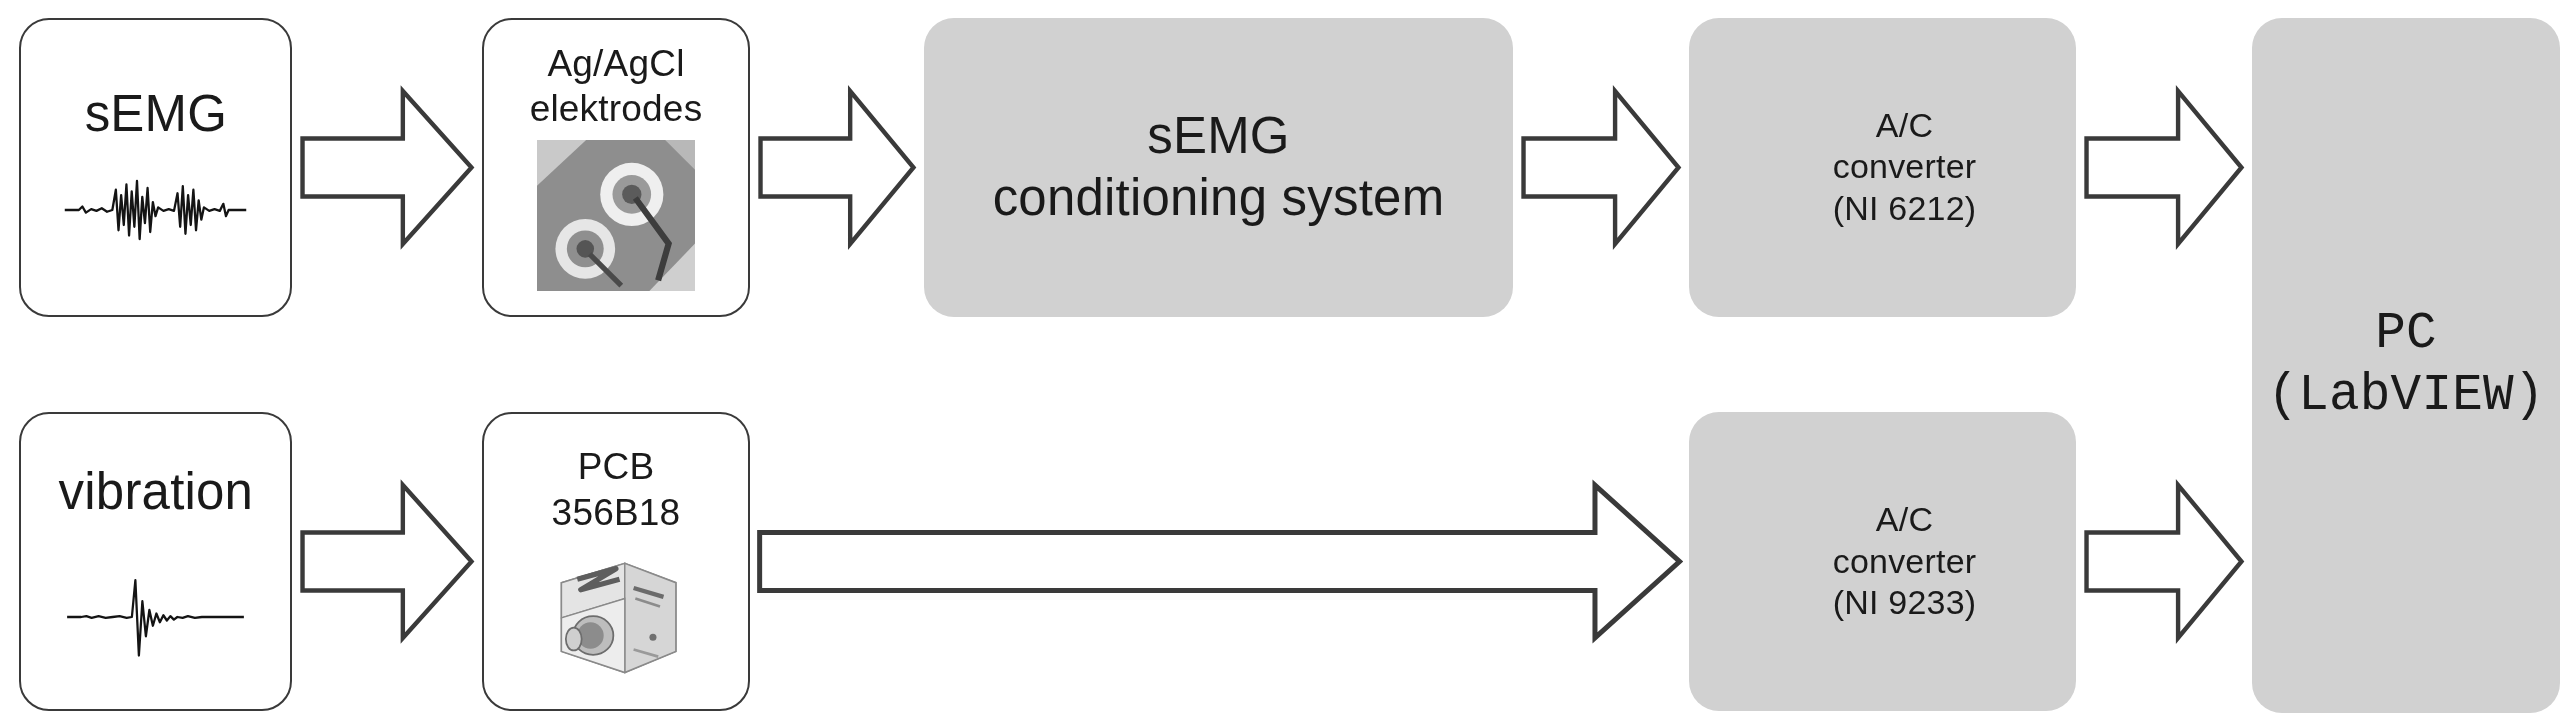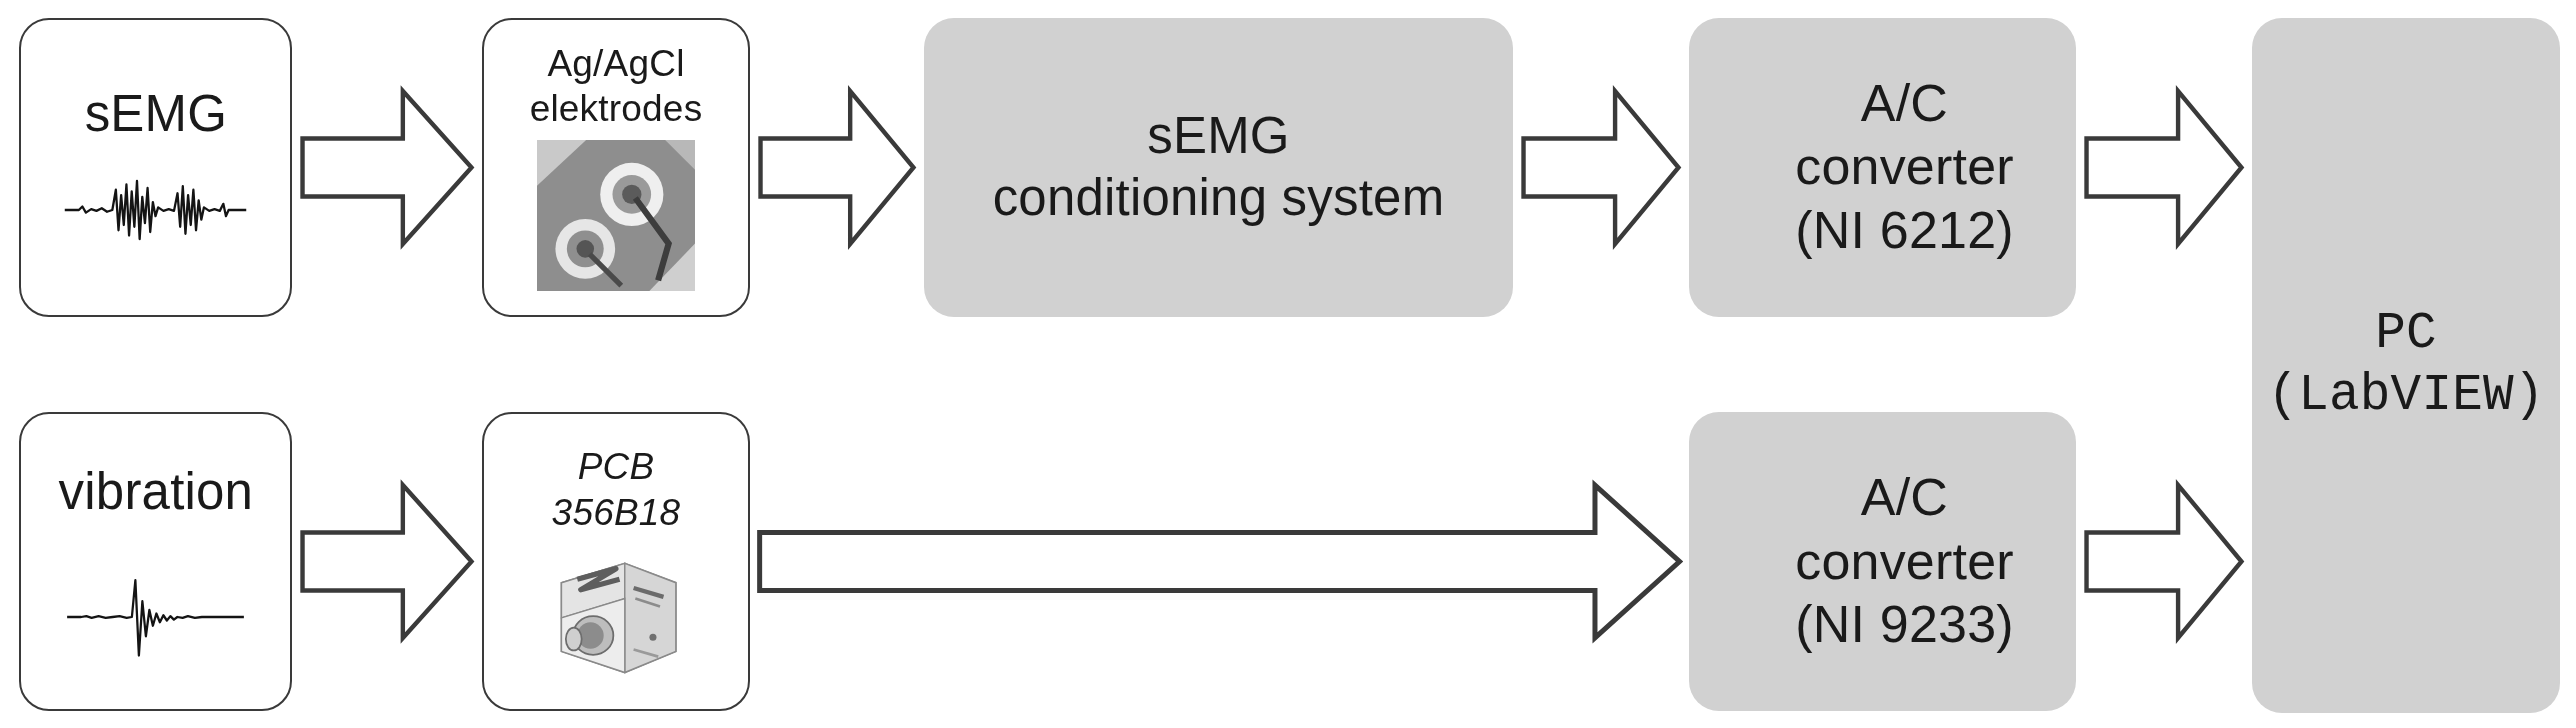--- a/index.html
+++ b/index.html
@@ -17,27 +17,27 @@
 
   .node .label{color:#1a1a1a;line-height:1.22;white-space:pre-line;letter-spacing:0.2px;}
 
   
   #n-semg        {left:19.4px;  top:17.6px;  width:273px; height:299px;}
   #n-electrodes  {left:482px; top:17.6px;  width:268px; height:299px;}
   #n-cond        {left:924px;top:17.6px;  width:589px; height:299px;}
   #n-ac1         {left:1689px;top:17.6px;  width:387px; height:299px;}
   #n-pc          {left:2252px;top:17.6px;  width:308px; height:695px;font-family:Liberation Mono, monospace;}
   #n-vibration   {left:19.4px;  top:412px; width:273px; height:299px;gap:25px;}
-  #n-pcb         {left:482px; top:412px; width:268px; height:299px;font-style:italic;}
+  #n-pcb         {left:482px; top:412px; width:268px; height:299px;}
   #n-ac2         {left:1689px;top:412px; width:387px; height:299px;}
 
   #n-semg .label, #n-vibration .label{font-size:51px;}
   #n-electrodes .label, #n-pcb .label{font-size:37px;}
   #n-cond .label{font-size:51px;}
-  #n-ac1 .label, #n-ac2 .label{font-size:52px;margin-left:44px;}
+  #n-ac1 .label, #n-ac2 .label{font-size:34px;margin-left:44px;}
   #n-pc .label{font-size:51px;}
 
   
   .thumb{display:block;}
   .wave{margin-top:26px;}
   .photo{margin-top:8.8px;}
 
   
   .arrow{position:absolute;}
   .arrow svg{display:block;width:100%;height:100%;}

